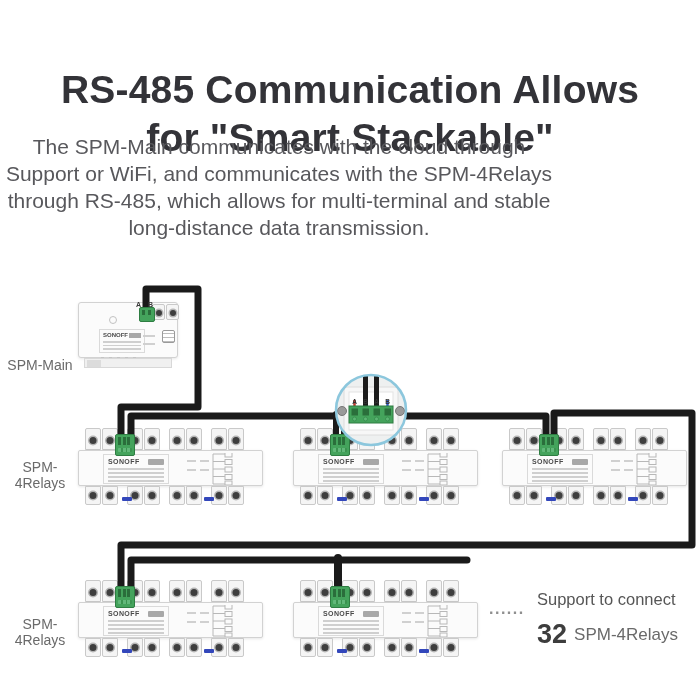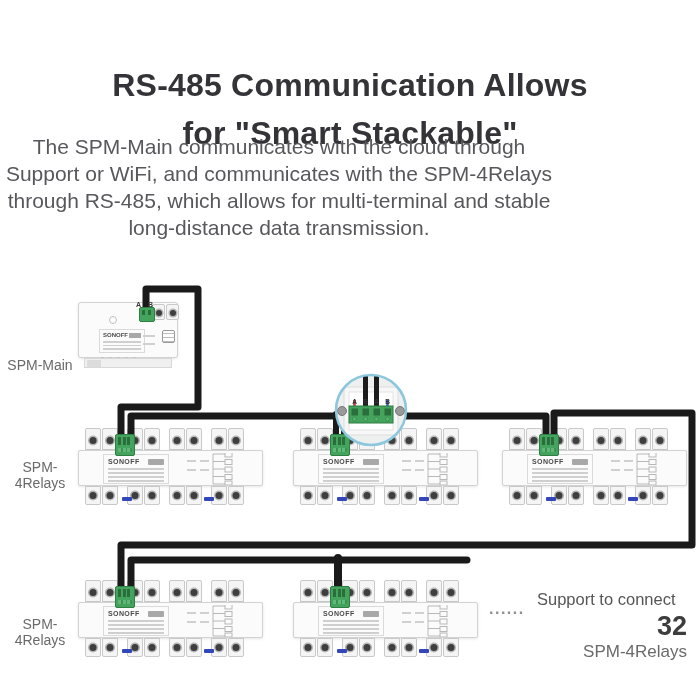--- a/index.html
+++ b/index.html
@@ -1,33 +1,33 @@
 <!DOCTYPE html>
 <html><head>
 <meta charset="utf-8">
 <style>
   html,body{margin:0;padding:0;background:#fff;}
   .page{position:relative;width:700px;height:700px;background:#fff;overflow:hidden;
         font-family:"Liberation Sans",sans-serif;}
 
   
   .title{position:absolute;left:0;top:40px;width:700px;text-align:center;
-         font-size:32px;line-height:48px;font-weight:700;color:#333338;letter-spacing:.2px;}
+         font-size:39px;line-height:48px;font-weight:700;color:#333338;letter-spacing:.2px;}
   .title span{display:block;}
   .intro{position:absolute;left:0;top:133px;width:558px;text-align:center;
          font-size:21px;line-height:27px;color:#58585c;}
 
   
   .side-label{position:absolute;left:0;width:80px;text-align:center;
               font-size:14px;color:#6a6a6a;}
   .dots{position:absolute;left:489px;top:600px;font-size:16px;font-weight:700;
         color:#8f8f8f;letter-spacing:1.5px;}
   .support{position:absolute;left:537px;top:590px;width:150px;}
   .support .s1{font-size:16.5px;color:#565656;}
-  .support .s2{display:flex;align-items:flex-end;margin-top:2px;flex-direction:column;}
+  .support .s2{display:flex;align-items:center;margin-top:10px;}
   .support .count{font-size:27px;font-weight:700;color:#3d3d3d;}
   .support .prod{font-size:17px;color:#6a6a6a;margin-left:7px;}
 
   
   .wires{position:absolute;left:0;top:0;z-index:5;pointer-events:none;}
   .wires path{stroke:#1a1a1a;fill:none;stroke-linejoin:round;stroke-linecap:round;}
 
   
   .relay{position:absolute;width:185px;height:77px;}
   .rbody{position:absolute;left:0;top:22px;width:185px;height:36px;background:#fbfbfb;

